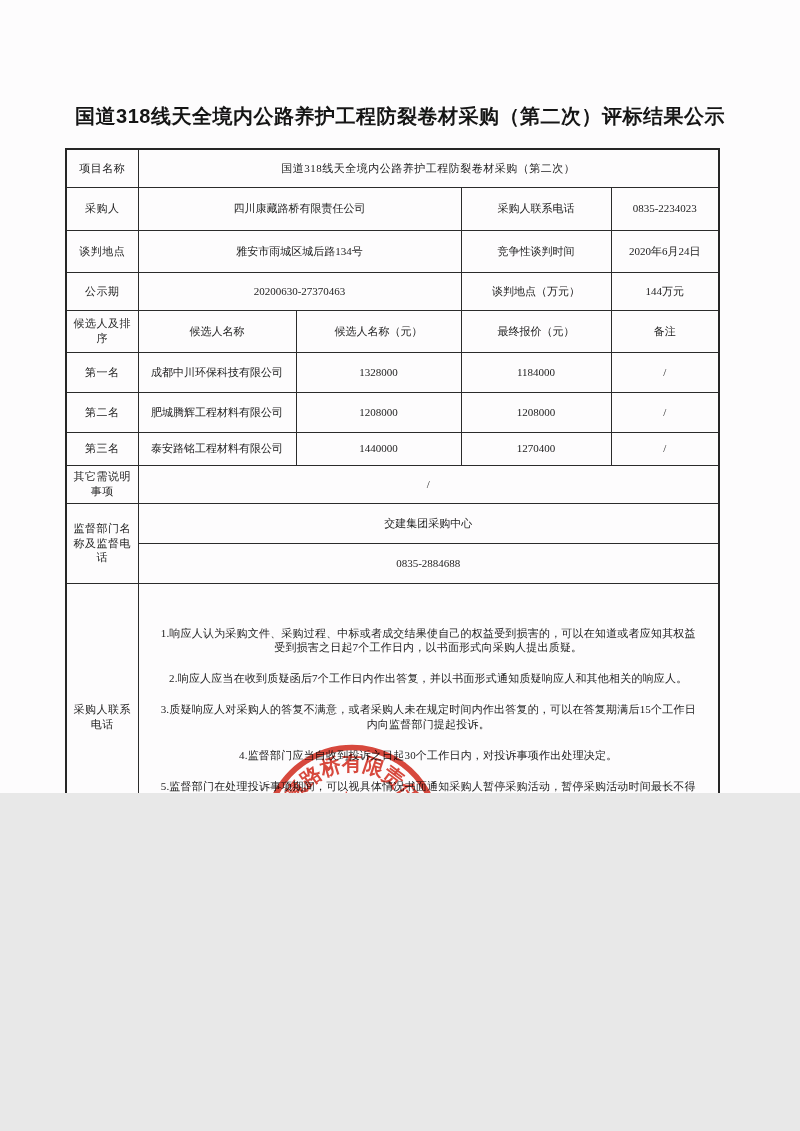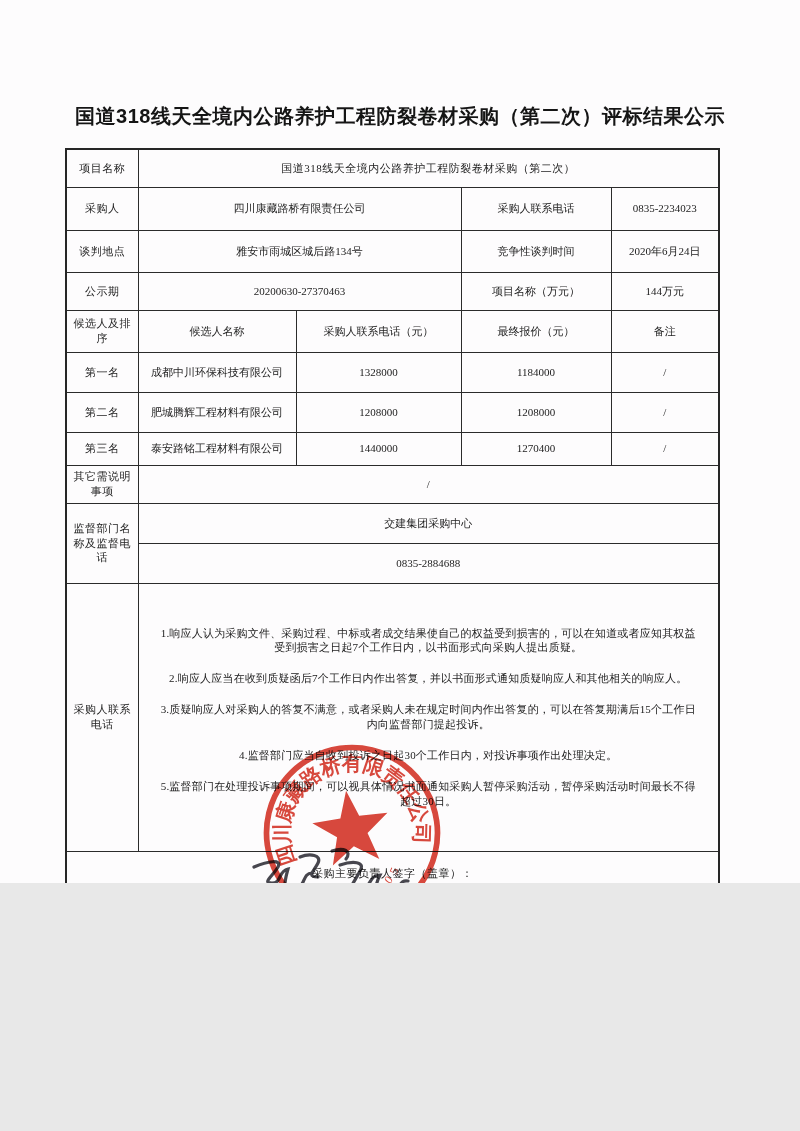--- a/index.html
+++ b/index.html
@@ -1,18 +1,18 @@
 <!DOCTYPE html>
 <html><head>
 <meta charset="utf-8">
 <style>
   html,body{margin:0;padding:0;background:#e8e8e8;}
   .page{
     position:relative;
-    width:800px;height:883px;
+    width:800px;height:793px;
     margin:0 auto;
     background:#fdfcfd;
     font-family:"Liberation Serif","DejaVu Serif",serif;
     color:#1c1c1c;
     overflow:hidden;
   }
   .title{
     position:absolute;
     top:101px;left:0;
     width:100%;
@@ -120,27 +120,27 @@
       </tr>
       <tr class="r3">
         <td class="lab">谈判地点</td>
         <td colspan="2">雅安市雨城区城后路134号</td>
         <td>竞争性谈判时间</td>
         <td class="num">2020年6月24日</td>
       </tr>
       <tr class="r4">
         <td class="lab">公示期</td>
         <td class="num" colspan="2">20200630-27370463</td>
-        <td>项目名称（万元）</td>
+        <td>谈判地点（万元）</td>
         <td class="num">144万元</td>
       </tr>
       <tr class="r5">
         <td class="lab">候选人及排序</td>
         <td>候选人名称</td>
-        <td>采购人联系电话（元）</td>
+        <td>候选人名称（元）</td>
         <td>最终报价（元）</td>
         <td>备注</td>
       </tr>
       <tr class="r6">
         <td class="lab">第一名</td>
         <td>成都中川环保科技有限公司</td>
         <td class="num">1328000</td>
         <td class="num">1184000</td>
         <td>/</td>
       </tr>

